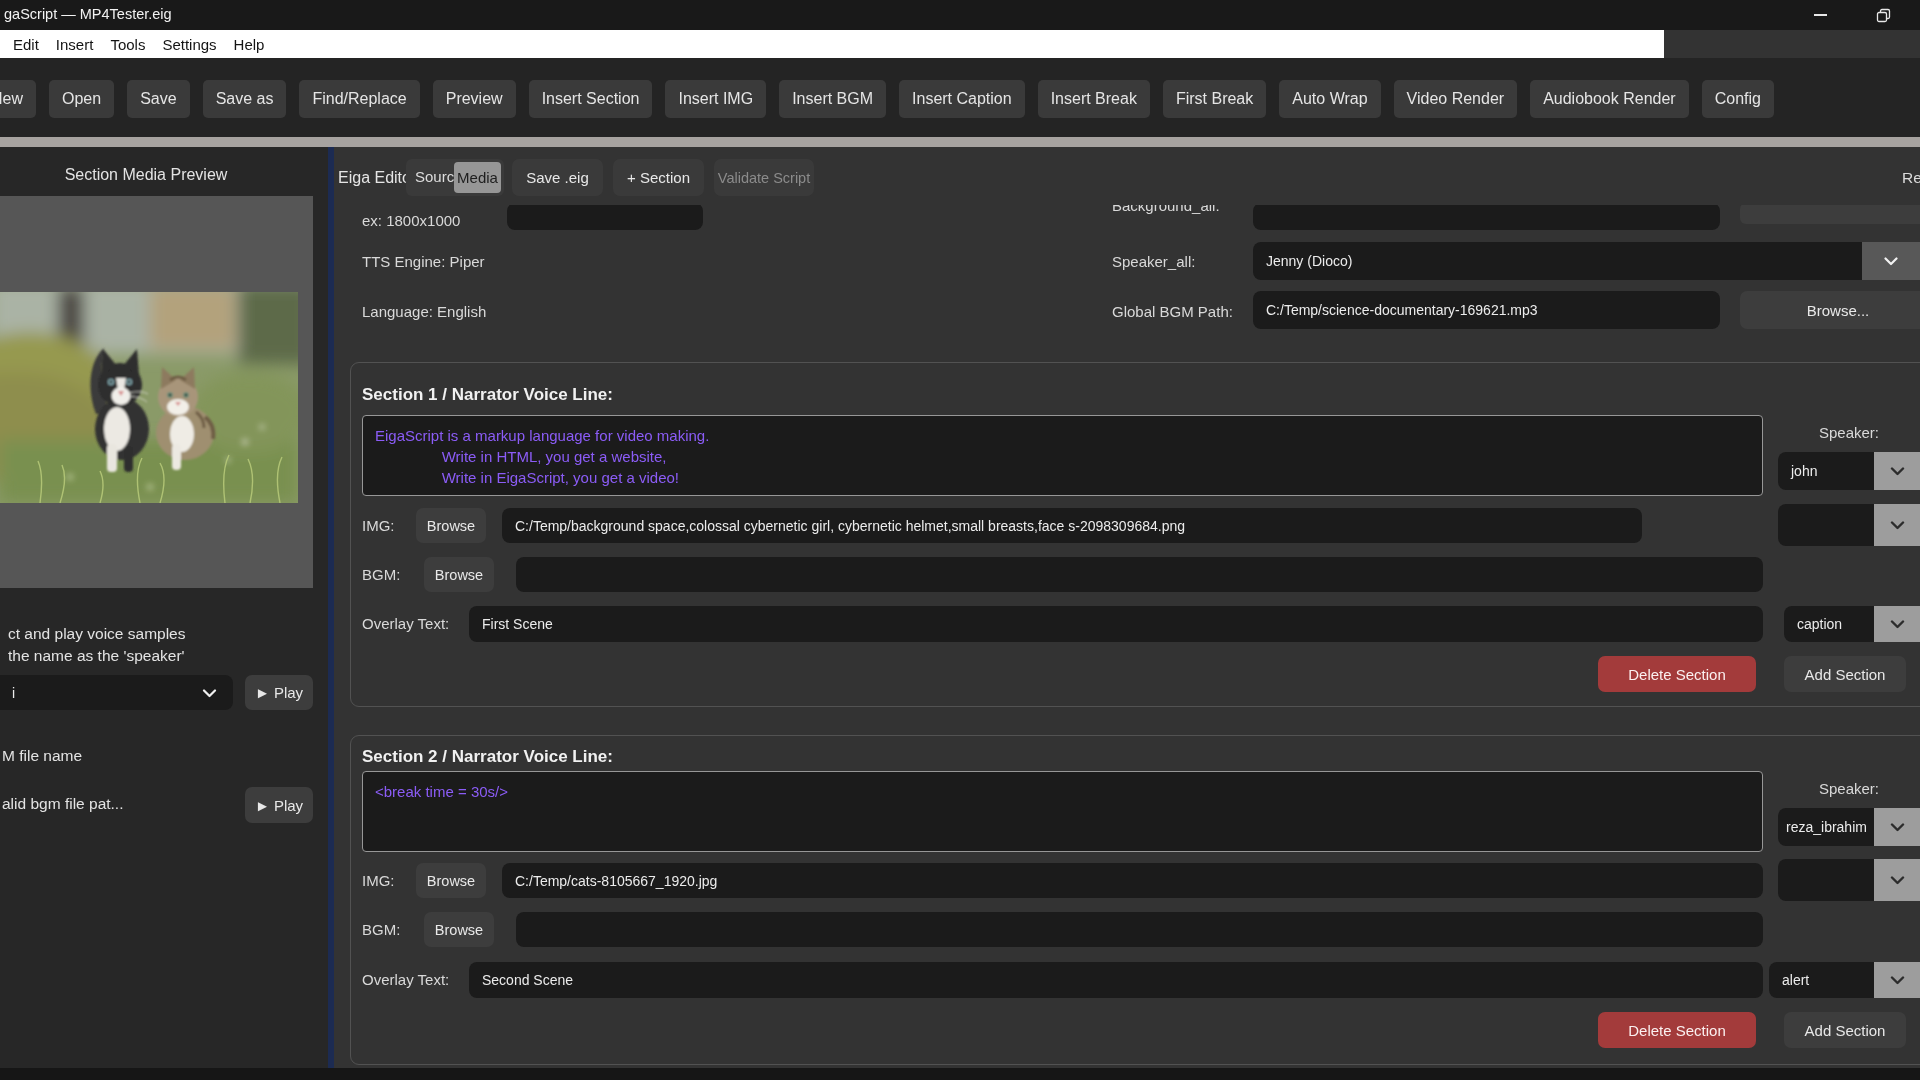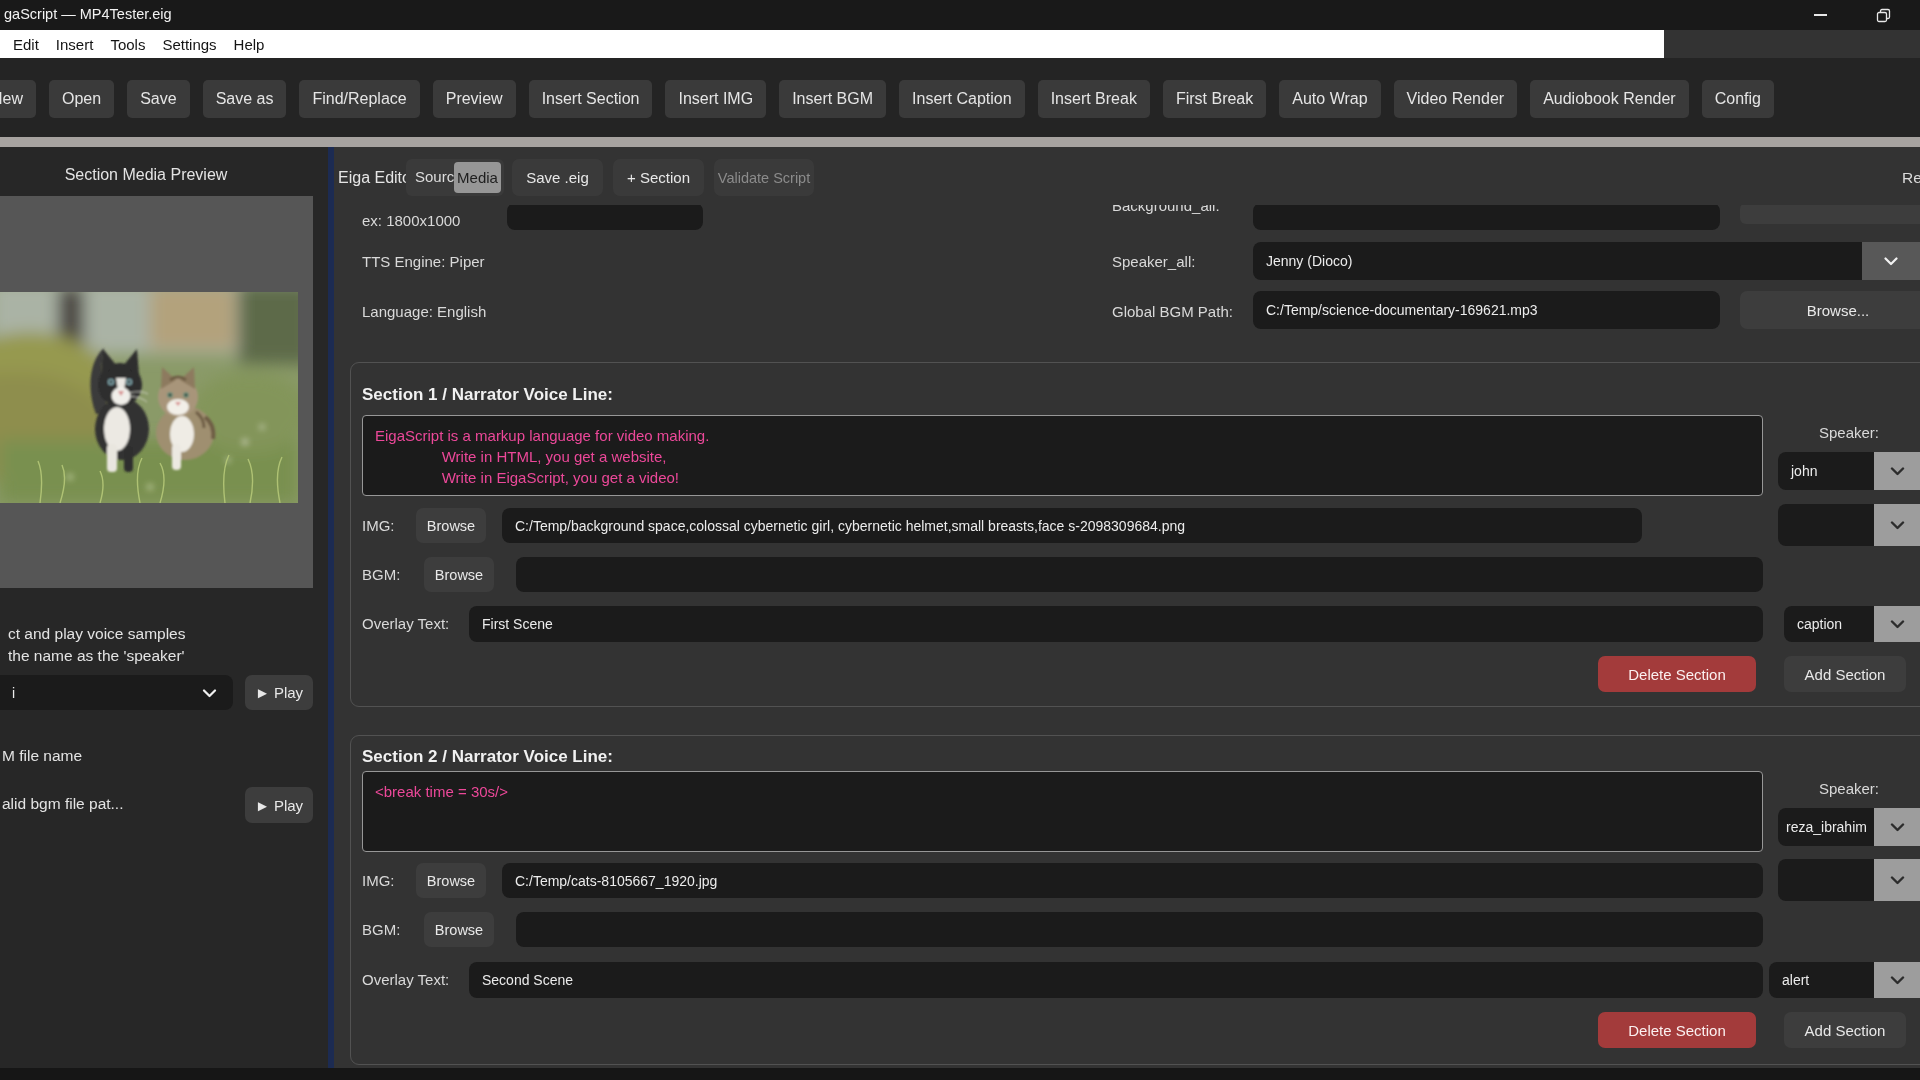--- a/index.html
+++ b/index.html
@@ -31,21 +31,21 @@
   .field { position:absolute; background:#1b1b1b; border-radius:8px; color:#ececec; font-size:14px;
            display:flex; align-items:center; padding:1px 13px; white-space:nowrap; overflow:hidden; }
   .btn { position:absolute; background:#3d3d3d; color:#e8e8e8; border-radius:7px; font-size:15px;
          display:flex; align-items:center; justify-content:center; white-space:nowrap;text-align:right; }
   button { font:inherit; border:none; cursor:pointer; }
   .chev-box { position:absolute; background:#9d9d9d; display:flex; align-items:center; justify-content:center; }
   .chev-box.dark { background:#585858; }
   .card { position:absolute; border:1px solid #525252; border-radius:9px; background:#333333; }
   .sec-h { position:absolute; font-size:17px; font-weight:bold; color:#f1f1f1; }
   .ta { position:absolute; background:#1b1b1b; border:1px solid #979797; border-radius:4px;
-        color:#ec4899; font-size:15px; line-height:21px; padding:9px 12px; white-space:pre; overflow:hidden; }
+        color:#8b5cf6; font-size:15px; line-height:21px; padding:9px 12px; white-space:pre; overflow:hidden; }
   .danger { background:#a33b3b; color:#fbf0f0; }
   .disabled { color:#8b8b8b; }
   .clipwrap { position:absolute; overflow:hidden; }
   .center { text-align:center; }
   .sb-txt { position:absolute; font-size:15.5px; color:#e3e3e3; white-space:nowrap; }
   .photo { position:absolute; left:0; top:292px; width:298px; height:211px; }
   .preview-area { position:absolute; left:-20px; top:196px; width:333px; height:392px; background:#565656; }
 </style>
 </head>
 <body>

